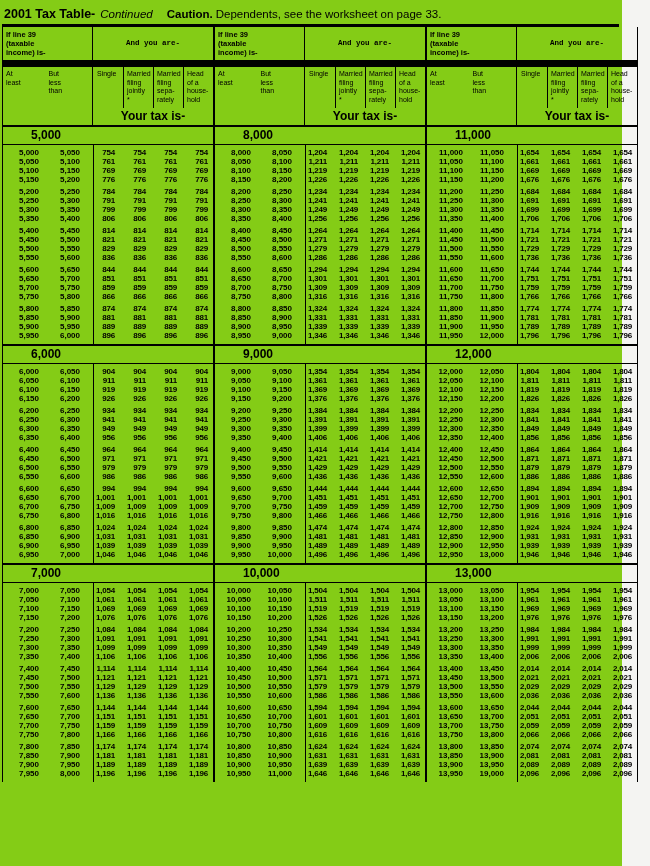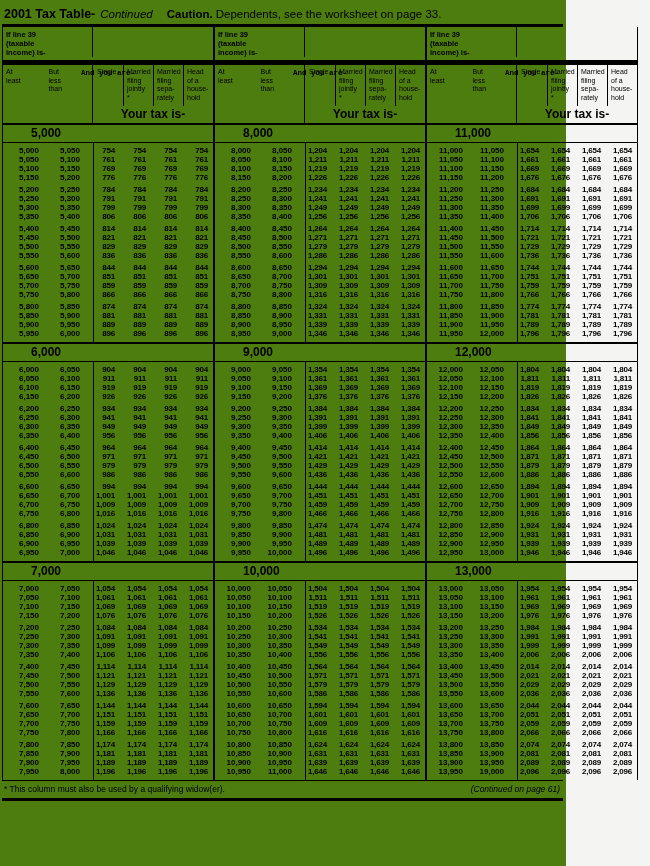--- a/index.html
+++ b/index.html
@@ -1,29 +1,29 @@
 <!DOCTYPE html>
 <html><head>
 <meta charset="utf-8">
 <style>
   html,body{margin:0;padding:0;background:#f4f4f2;}
   body{width:650px;height:866px;font-family:"Liberation Sans",sans-serif;color:#000;}
-  .page{position:relative;width:566px;height:866px;background:#4d7c0f;box-sizing:border-box;padding:5px 3px 0 2px;}
+  .page{position:relative;width:622px;height:866px;background:#84cc16;box-sizing:border-box;padding:5px 3px 0 2px;}
   
   .titlebar{padding:2px 0 3px 2px;border-bottom:3px solid #000;font-size:11.5px;white-space:nowrap;}
   .t-main{font-weight:bold;font-size:12.5px;}
   .t-cont{font-style:italic;margin:0 14px 0 5px;}
   .t-caut{font-weight:bold;}
   .t-rest{margin-left:3px;}
   
   .table{display:flex;align-items:stretch;}
   .tgroup{width:215px;box-sizing:border-box;border-left:1px solid #000;border-right:1px solid #000;}
   .tgroup:last-child{width:213px;}
   
-  .ghead-top{display:flex;border-bottom:5px solid #000000;height:33px;flex-direction:column;}
+  .ghead-top{display:flex;border-bottom:7px solid #000000;height:33px;}
   .income-label{width:90px;box-sizing:border-box;border-right:1px solid #000;font-weight:bold;font-size:7.5px;line-height:9px;padding:3px 2px 0 3px;white-space:pre-line;}
   .and-you-are{flex:1;text-align:center;font-weight:bold;font-size:7.5px;padding-top:12px;font-family:Liberation Mono, monospace;}
   .ghead-sub{display:flex;height:58px;}
   .sub-income{width:90px;box-sizing:border-box;border-right:1px solid #000;display:flex;font-size:7px;line-height:8.5px;}
   .at-least{width:38px;padding:3px 0 0 3px;white-space:pre-line;}
   .but-less{width:48px;padding:3px 0 0 8px;white-space:pre-line;}
   .sub-tax{flex:1;display:flex;flex-direction:column;}
   .tax-labels{flex:1;display:flex;}
   .tax-label{width:25%;box-sizing:border-box;border-left:1px solid #000;font-size:7px;line-height:8.5px;padding:3px 1px 0 3px;white-space:pre-line;}
   .tax-label:first-child{border-left:none;padding-left:4px;}
@@ -1648,18 +1648,14 @@
                 <span class="c tax">2,096</span>
                 <span class="c tax">2,096</span>
               </div>
             </div>
           </div>
         </div>
     </div>
 
   </div>
 
-  <div class="tfoot">
-    <span class="tf-note">* This column must also be used by a qualifying widow(er).</span>
-    <span class="tf-cont">(Continued on page 61)</span>
-  </div>
 
 </div>
 
 </body></html>

